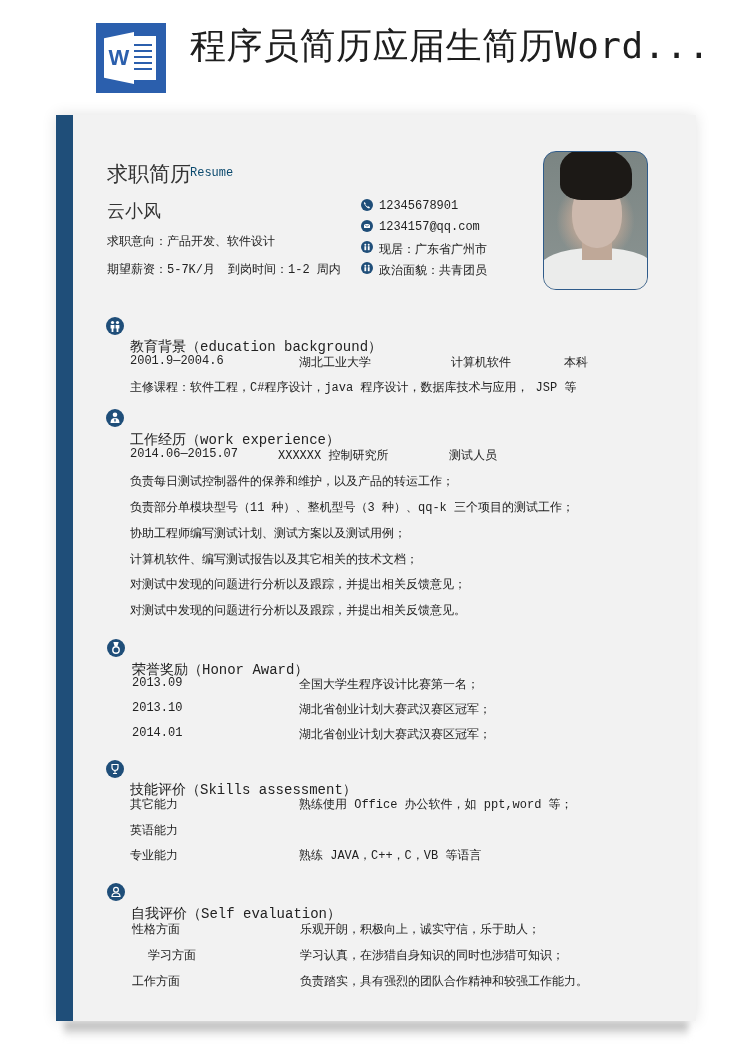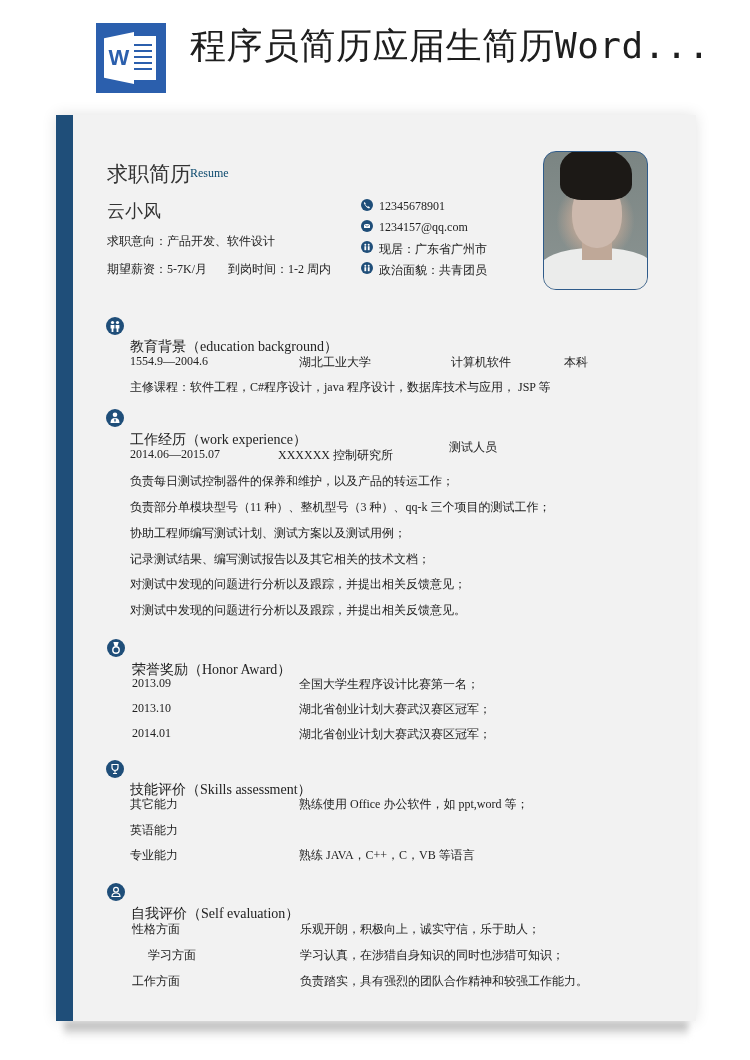--- a/index.html
+++ b/index.html
@@ -14,21 +14,21 @@
   .word-logo .cover { position: absolute; left: 8px; top: 9px; width: 30px; height: 52px; background: #fff; clip-path: polygon(0 12%, 100% 0, 100% 100%, 0 88%); }
   .word-logo .w { position: absolute; left: 10px; top: 22px; width: 26px; font: bold 22px "Liberation Sans", sans-serif; color: #2b5fad; text-align: center; }
   .banner-title { position: absolute; left: 190px; top: 22px; font: 36px "DejaVu Sans Mono", "Liberation Mono", monospace; color: #1e1e1e; letter-spacing: 0.5px; white-space: nowrap; }
   .banner-sub { position: absolute; left: 312px; top: 72px; font: 16px "DejaVu Sans Mono", "Liberation Mono", monospace; color: #555; white-space: nowrap; }
 
   
   .page-shadow { position: absolute; left: 64px; top: 1022px; width: 624px; height: 16px; background: linear-gradient(#b5b5b5, rgba(255,255,255,0)); filter: blur(3px); }
   .page { position: absolute; left: 56px; top: 115px; width: 640px; height: 906px; background: #f2f2f2; box-shadow: 0 0 14px rgba(0,0,0,0.12); }
   .stripe { position: absolute; left: 0; top: 0; width: 17px; height: 100%; background: #1f4e79; }
 
-  .t { position: absolute; white-space: nowrap; font-family: Liberation Serif, serif; }
+  .t { position: absolute; white-space: nowrap; font-family: Liberation Mono, monospace; }
   .h-title { font-size: 21px; color: #333; }
   .h-resume { font-size: 12px; color: #0c4a6e; }
   .name { font-size: 18px; color: #333; }
   .small { font-size: 12px; color: #222; }
   .sec-title { font-size: 14px; color: #222; margin-top: 20px; }
 
   .icon-circle { position: absolute; width: 18px; height: 18px; border-radius: 50%; background: #1f4e79; }
   .icon-circle svg { position: absolute; left: 0; top: 0; width: 18px; height: 18px; }
   .ci { position: absolute; width: 12px; height: 12px; border-radius: 50%; background: #1f4e79; }
   .ci svg { position: absolute; left: 0; top: 0; width: 12px; height: 12px; }
@@ -114,41 +114,41 @@
   </div>
 
   <div class="icon-circle" style="left:50px;top:202px">
     <svg viewBox="0 0 18 18">
         <circle cx="6.5" cy="5.5" r="1.6" fill="#fff"></circle>
         <circle cx="11.5" cy="5.5" r="1.6" fill="#fff"></circle>
         <path d="M4.6 8 h3.8 v3.5 h-1 v3.5 h-1.8 v-3.5 h-1z M9.6 8 h3.8 v3.5 h-1 v3.5 h-1.8 v-3.5 h-1z" fill="#fff"></path>
       </svg>
   </div>
   <div class="t sec-title" style="left:74px;top:203px">教育背景（education background）</div>
-  <div class="t small" style="left:74px;top:239px">1554.9—2004.6</div>
+  <div class="t small" style="left:74px;top:239px">2001.9—2004.6</div>
   <div class="t small" style="left:243px;top:239px">湖北工业大学</div>
   <div class="t small" style="left:395px;top:239px">计算机软件</div>
   <div class="t small" style="left:508px;top:239px">本科</div>
   <div class="t small" style="left:74px;top:264px">主修课程：软件工程，C#程序设计，java 程序设计，数据库技术与应用，  JSP 等</div>
 
   <div class="icon-circle" style="left:50px;top:294px">
     <svg viewBox="0 0 18 18">
         <circle cx="9" cy="5.8" r="2.3" fill="#fff"></circle>
         <path d="M4.5 14 Q4.5 9 9 9 Q13.5 9 13.5 14 Z" fill="#fff"></path>
         <path d="M9 9.3 L8.2 11 L9 13.5 L9.8 11 Z" fill="#1f4e79"></path>
       </svg>
   </div>
   <div class="t sec-title" style="left:74px;top:296px">工作经历（work experience）</div>
   <div class="t small" style="left:74px;top:332px">2014.06—2015.07</div>
   <div class="t small" style="left:222px;top:332px">XXXXXX 控制研究所</div>
-  <div class="t small" style="left:393px;top:324px">测试人员</div>
+  <div class="t small" style="left:393px;top:332px">测试人员</div>
   <div class="t small" style="left:74px;top:358px">负责每日测试控制器件的保养和维护，以及产品的转运工作；</div>
   <div class="t small" style="left:74px;top:384px">负责部分单模块型号（11 种）、整机型号（3 种）、qq-k 三个项目的测试工作；</div>
   <div class="t small" style="left:74px;top:410px">协助工程师编写测试计划、测试方案以及测试用例；</div>
-  <div class="t small" style="left:74px;top:436px">记录测试结果、编写测试报告以及其它相关的技术文档；</div>
+  <div class="t small" style="left:74px;top:436px">计算机软件、编写测试报告以及其它相关的技术文档；</div>
   <div class="t small" style="left:74px;top:461px">对测试中发现的问题进行分析以及跟踪，并提出相关反馈意见；</div>
   <div class="t small" style="left:74px;top:487px">对测试中发现的问题进行分析以及跟踪，并提出相关反馈意见。</div>
 
   <div class="icon-circle" style="left:51px;top:524px">
     <svg viewBox="0 0 18 18">
         <path d="M6.3 3 h5.4 l-1.2 4 h-3z" fill="#fff"></path>
         <circle cx="9" cy="11" r="3.2" fill="none" stroke="#fff" stroke-width="1.4"></circle>
       </svg>
   </div>
   <div class="t sec-title" style="left:76px;top:526px">荣誉奖励（Honor Award）</div>

